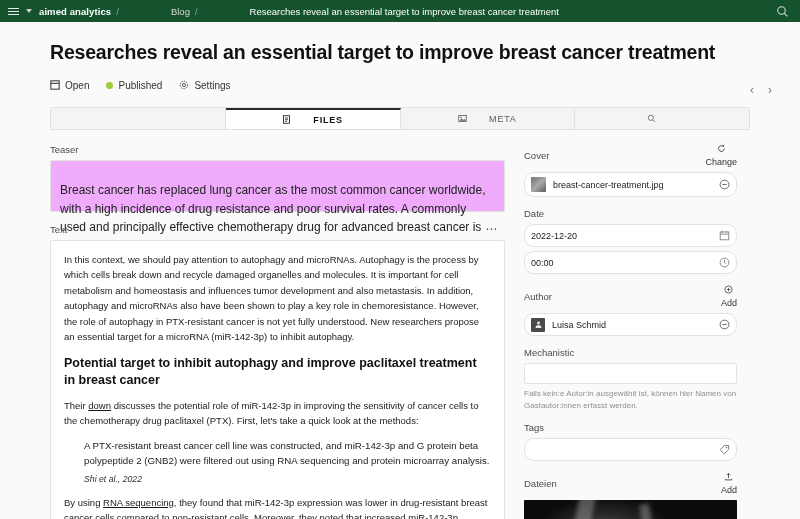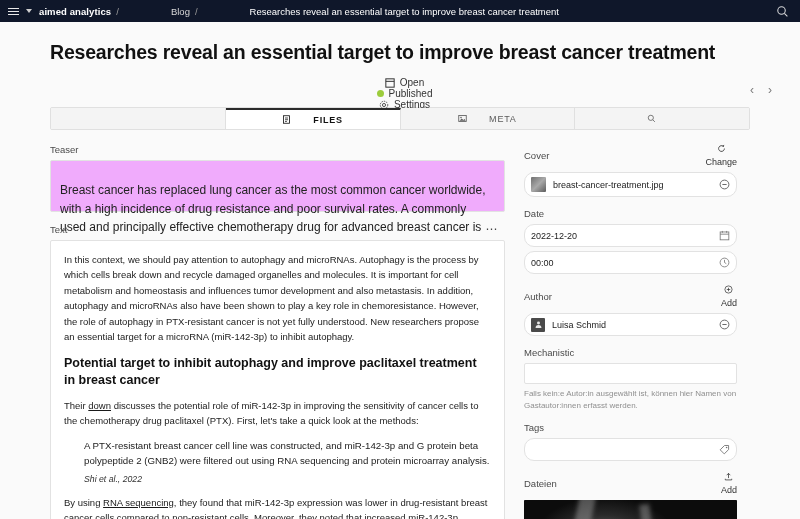--- a/index.html
+++ b/index.html
@@ -9,21 +9,21 @@
     overflow: hidden;
     font-family: "Liberation Sans", sans-serif;
     background: #ffffff;
     color: #1a1a1a;
   }
   .app { width: 800px; height: 519px; position: relative; display: flex; flex-direction: column; }
 
   
   .topbar {
     height: 22px;
-    background: #0f172a;
+    background: #14532d;
     color: #e8e8e8;
     display: flex;
     align-items: center;
     padding: 0 8px;
     font-size: 9.5px;
     flex: 0 0 auto;
   }
   .topbar .hamburger {
     display: inline-flex; flex-direction: column; justify-content: center;
     gap: 2px; width: 13px; margin-right: 2px; cursor: pointer;
@@ -57,21 +57,20 @@
     letter-spacing: -0.2px;
   }
 
   
   .metarow {
     display: flex; align-items: center;
     margin: 13px 0 0 26px;
     font-size: 10px;
     color: #333;
     height: 16px;
-    flex-direction: column;
   }
   .metaitem { display: flex; align-items: center; margin-right: 17px; cursor: pointer; }
   .metaitem span.lbl { margin-left: 5px; }
   .dot-green { width: 7px; height: 7px; border-radius: 50%; background: #9ccc3c; display: inline-block; }
 
   .pager { position: absolute; right: 28px; top: 62px; display: flex; gap: 14px; }
   .pager .arrow {
     font-size: 12px; color: #7a7a7a; cursor: pointer; line-height: 1;
     user-select: none;
   }

